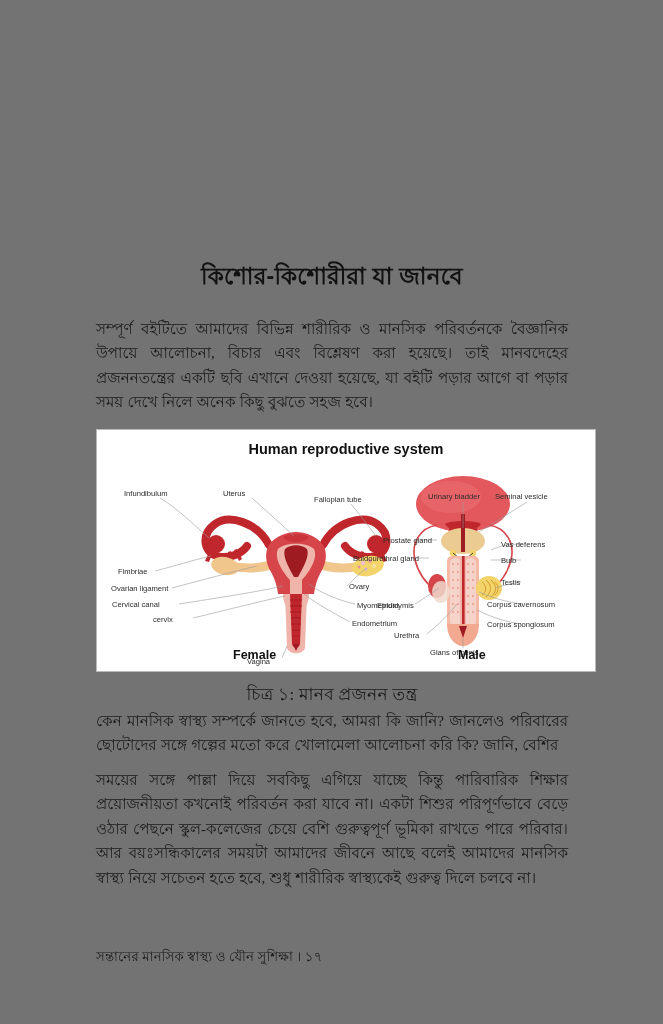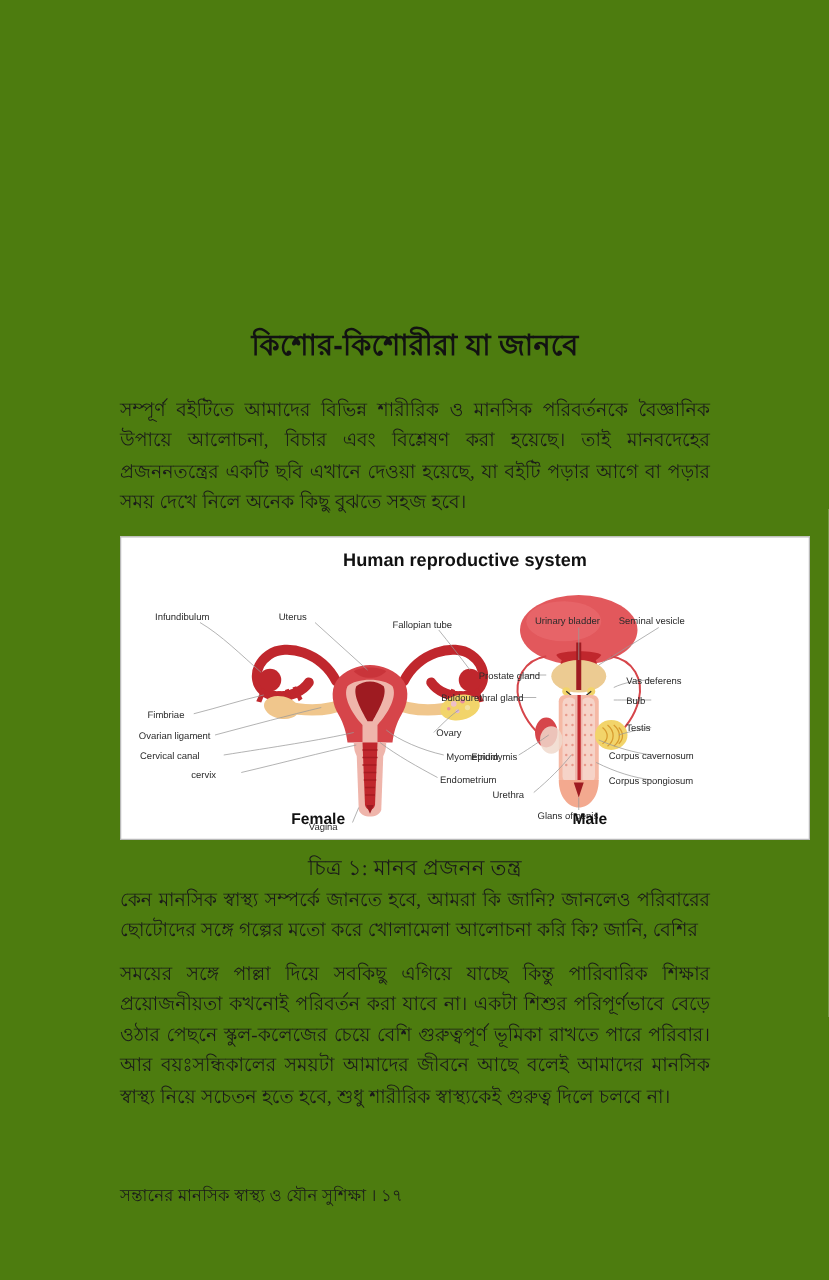--- a/index.html
+++ b/index.html
@@ -13,21 +13,21 @@
     position: relative;
     font-family: "Liberation Serif", "DejaVu Serif", serif;
     color: #1b1b1b;
     overflow: hidden;
   }
   .page {
     position: absolute;
     left: 0; top: 0;
     width: 663px;
     height: 1024px;
-    background: #4d7c0f;
+    background: #737373;
   }
   .content {
     position: absolute;
     left: 96px;
     top: 262px;
     width: 472px;
   }
 
   
   .chapter-title {
@@ -49,21 +49,21 @@
     text-justify: inter-word;
     margin: 0 0 14px 0;
     color: #1a1a1a;
     word-spacing: 0.5px;
   }
   .para.last-loose { margin-bottom: 10px; }
 
   
   .figure-box {
     box-sizing: border-box;
-    width: 552px;
+    width: 500px;
     height: 243px;
     border: 1px solid #b9b9b9;
     background: #ffffff;
     position: relative;
     margin: 8px 0 0 0;
     overflow: hidden;
   }
   .fig-title {
     position: absolute;
     top: 11px;

